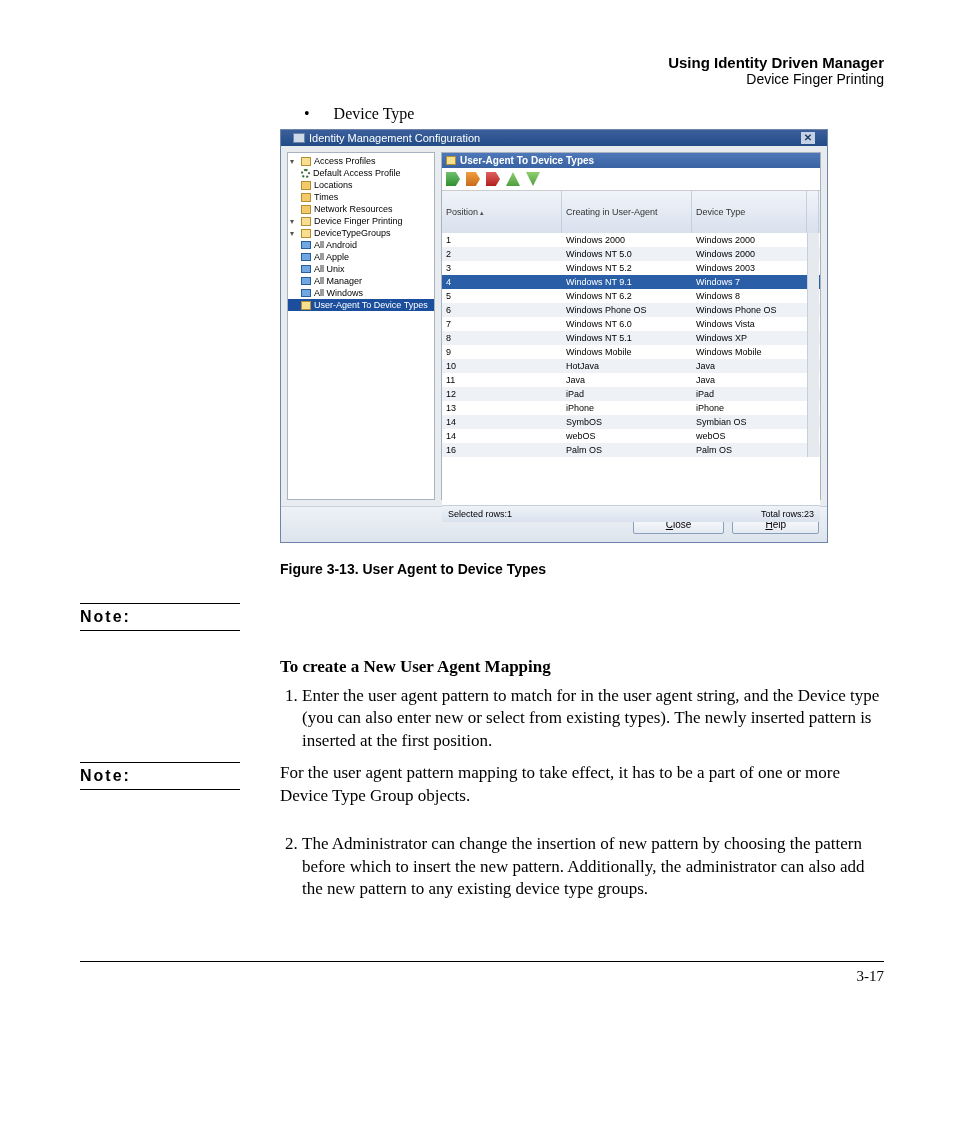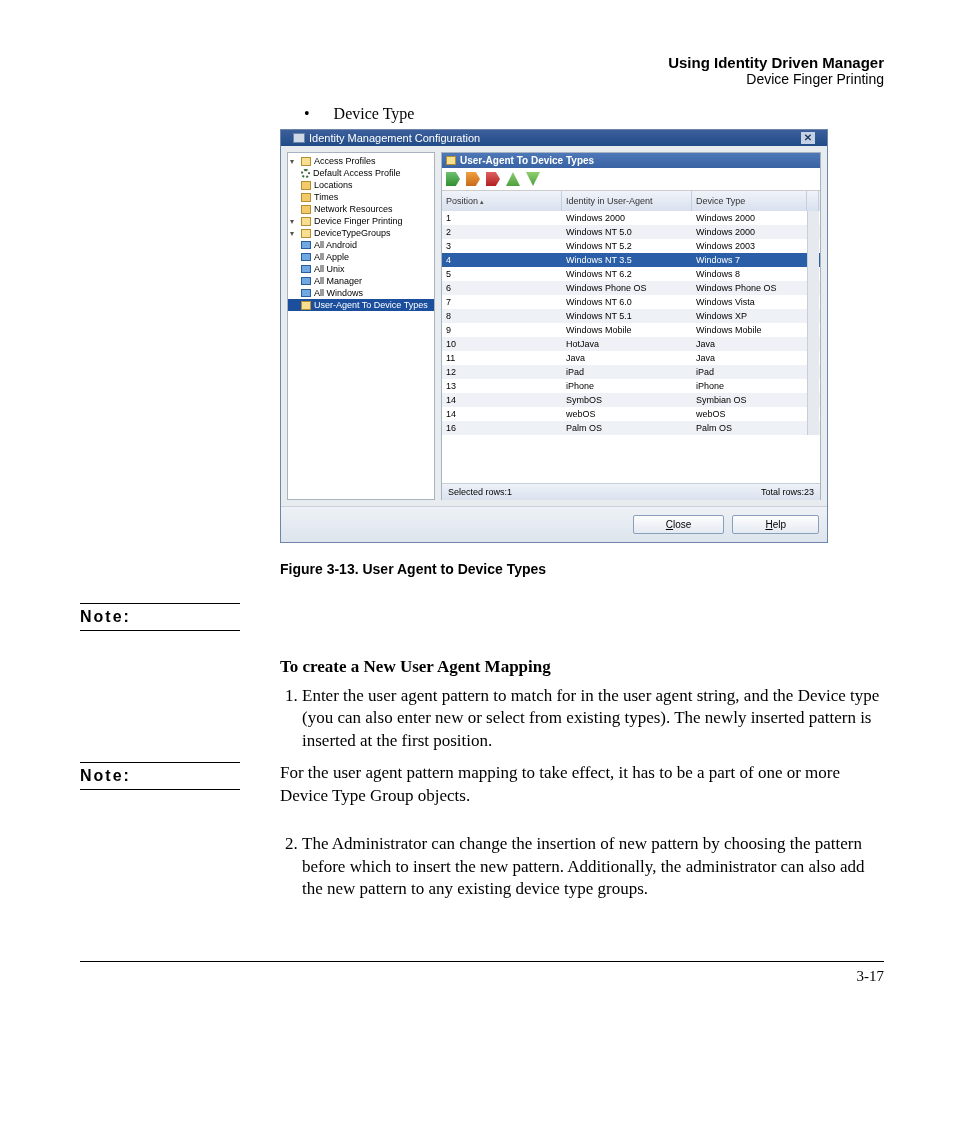--- a/index.html
+++ b/index.html
@@ -118,21 +118,21 @@
   .tb4{background:linear-gradient(#8fcf6f,#4f9f3f);clip-path:polygon(50% 0,100% 100%,0 100%);}
   .tb5{background:linear-gradient(#8fcf6f,#4f9f3f);clip-path:polygon(0 0,100% 0,50% 100%);}
   .grid-wrap { flex:1; position:relative; }
   .grid-head {
     display:grid;
     grid-template-columns: 120px 130px 115px 12px;
     background: linear-gradient(#f0f3f9,#d9e1ee);
     font-size: 9px;
     color:#333;
   }
-  .grid-head > div { border-right:1px solid #c4cfde;padding:5px 4px;font-weight:normal; }
+  .grid-head > div { border-right:1px solid #c4cfde;padding:16px 4px;font-weight:normal; }
   .grid-head .sort::after{content:" ▴"; font-size:7px;color:#555;}
   .grid-rows { height: 272px; overflow:hidden; background:#fff;}
   .gr {
     display:grid;
     grid-template-columns: 120px 130px 115px 12px;
     font-size:9px;
   }
   .gr > div { padding:2px 4px;border-right:1px solid transparent; }
   .gr.alt { background:#eef1f6; }
   .gr.selrow { background:#2a5fa8;color:#fff; }
@@ -301,21 +301,21 @@
           <div class="toolbar">
             <span class="tb-ic tb1"></span>
             <span class="tb-ic tb2"></span>
             <span class="tb-ic tb3"></span>
             <span class="tb-ic tb4"></span>
             <span class="tb-ic tb5"></span>
           </div>
           <div class="grid-wrap" style="position: relative;">
             <div class="grid-head">
               <div class="sort">Position</div>
-              <div>Identity in User-Agent</div>
+              <div>Creating in User-Agent</div>
               <div>Device Type</div>
               <div></div>
             </div>
             <div class="grid-rows" id="grid-rows">
                 <div class="gr">
                   <div>1</div>
                   <div>Windows 2000</div>
                   <div>Windows 2000</div>
                   <div class="scroll-col" style="position: relative;"></div>
                 </div>
@@ -326,21 +326,21 @@
                   <div class="scroll-col"></div>
                 </div>
                 <div class="gr">
                   <div>3</div>
                   <div>Windows NT 5.2</div>
                   <div>Windows 2003</div>
                   <div class="scroll-col"></div>
                 </div>
                 <div class="gr alt selrow">
                   <div>4</div>
-                  <div>Windows NT 3.5</div>
+                  <div>Windows NT 9.1</div>
                   <div>Windows 7</div>
                   <div class="scroll-col"></div>
                 </div>
                 <div class="gr">
                   <div>5</div>
                   <div>Windows NT 6.2</div>
                   <div>Windows 8</div>
                   <div class="scroll-col"></div>
                 </div>
                 <div class="gr alt">

